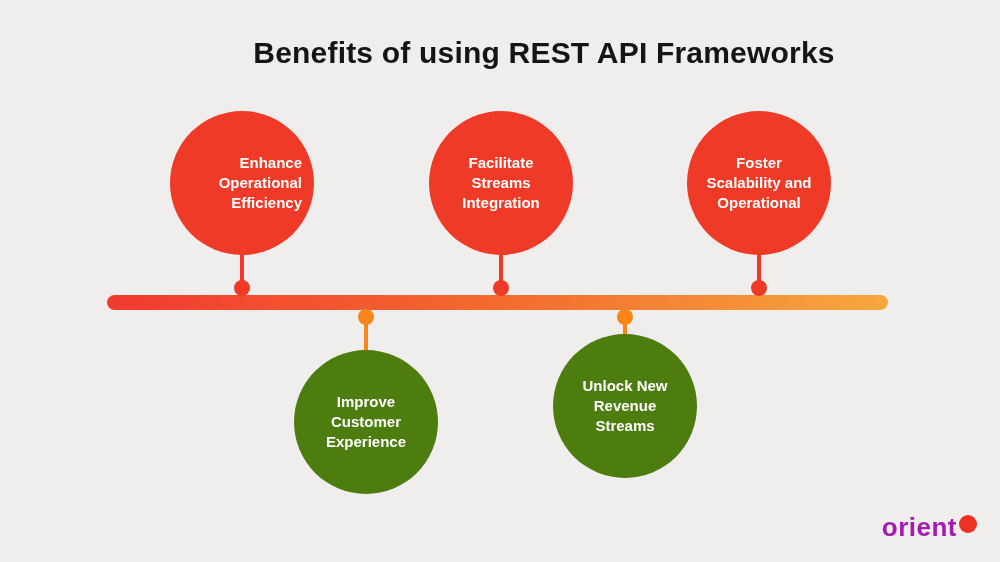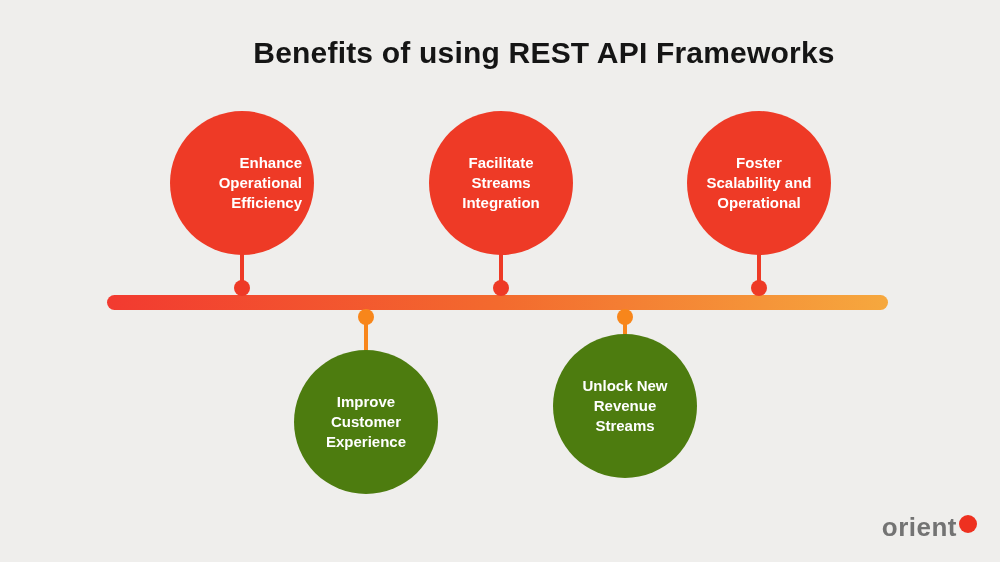--- a/index.html
+++ b/index.html
@@ -54,21 +54,21 @@
   .b1 .dot{left:358px;top:309px;}
   .b2 .circle{left:553px;top:334px;justify-content:flex-end;}
   .b2 .stem{left:623px;top:316px;height:36px;}
   .b2 .dot{left:617px;top:309px;}
 
   .logo{
     position:absolute;right:23px;top:514px;
     display:flex;align-items:flex-start;gap:2px;
   }
   .logo-text{
-    font-size:26px;font-weight:bold;color:#737373;
+    font-size:26px;font-weight:bold;color:#a21caf;
     letter-spacing:0.5px;line-height:1;
   }
   .logo-dot{
     width:18px;height:18px;border-radius:50%;
     background:#EE3120;margin-top:1px;
   }
 </style>
 </head>
 <body>
 

